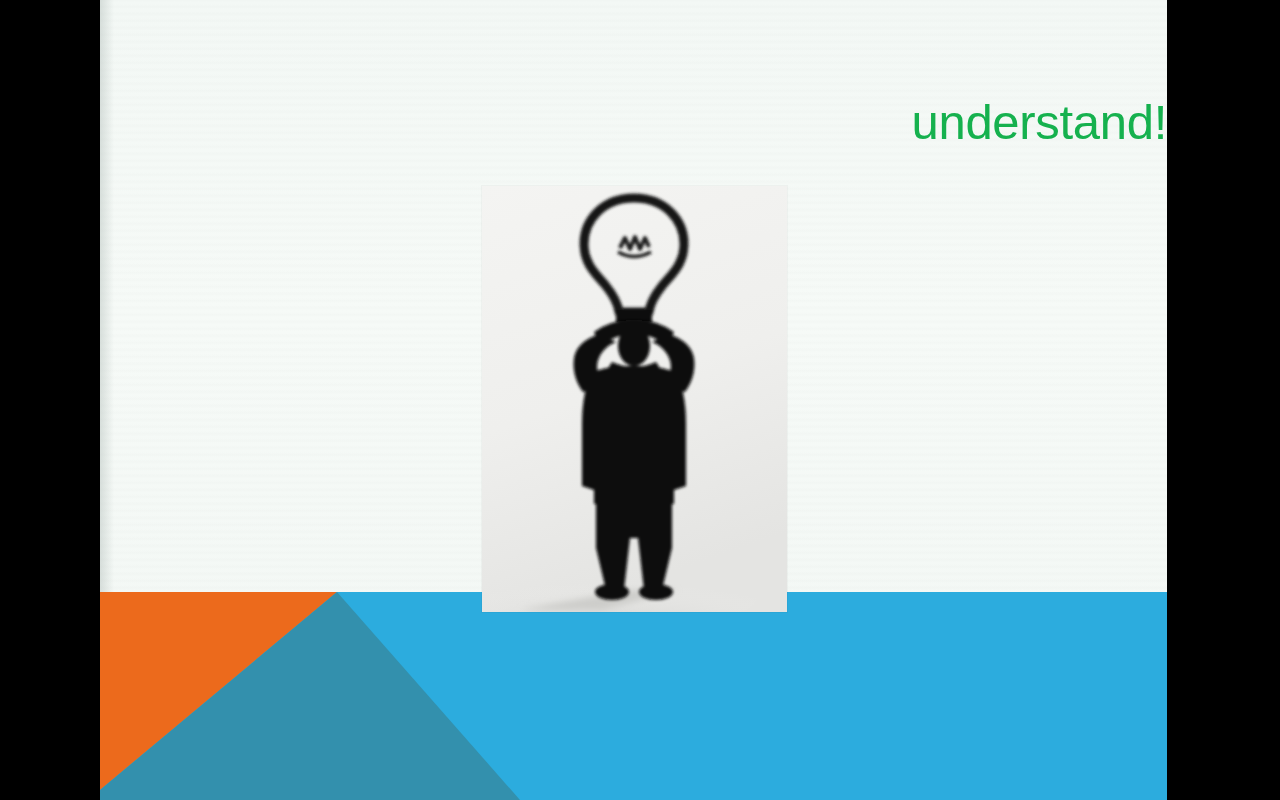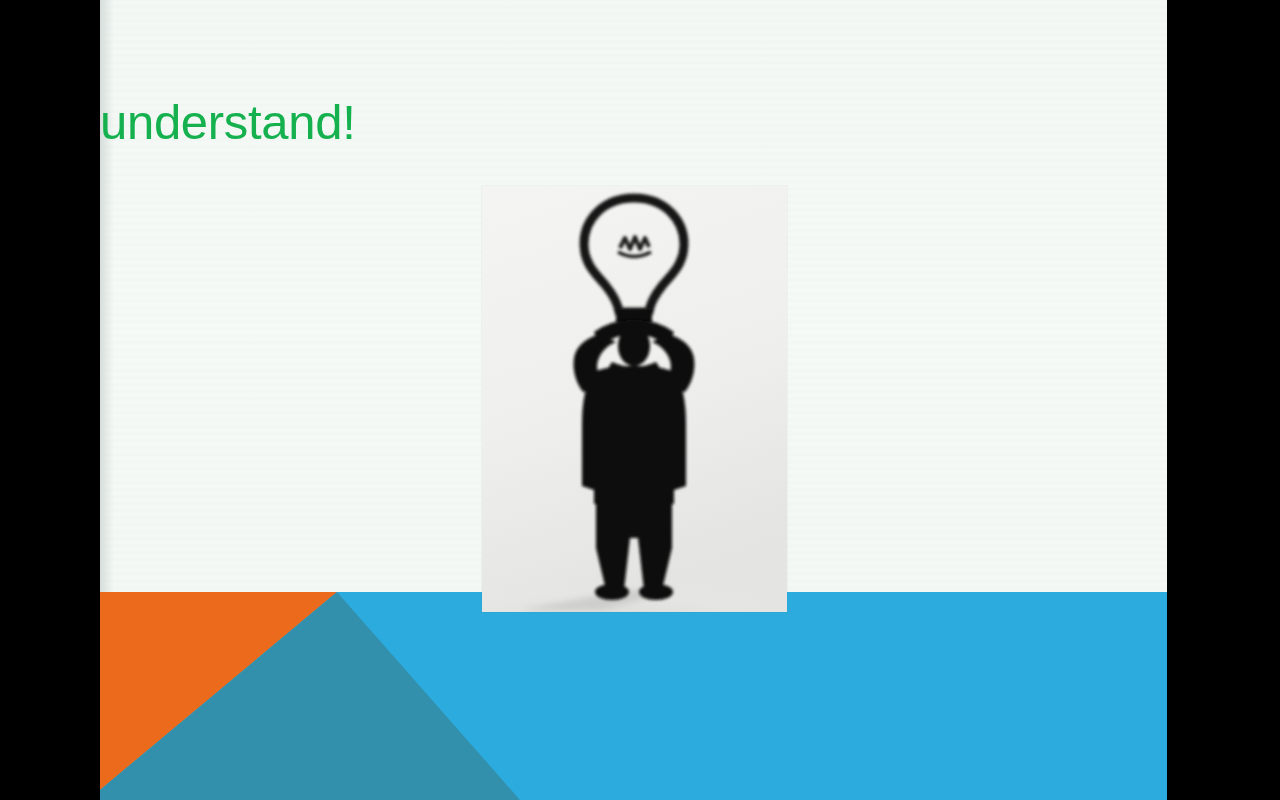--- a/index.html
+++ b/index.html
@@ -61,21 +61,21 @@
     pointer-events: none;
     z-index: 2;
   }
 
   
   #title {
     position: absolute;
     left: 0;
     top: 92px;
     width: 1067px;
-    text-align: left;
+    text-align: right;
     font-family: "Liberation Sans", sans-serif;
     font-size: 49px;
     font-weight: 400;
     line-height: 60px;
     letter-spacing: -0.3px;
     color: #15b14e;
     z-index: 10;
     white-space: nowrap;
   }
 

